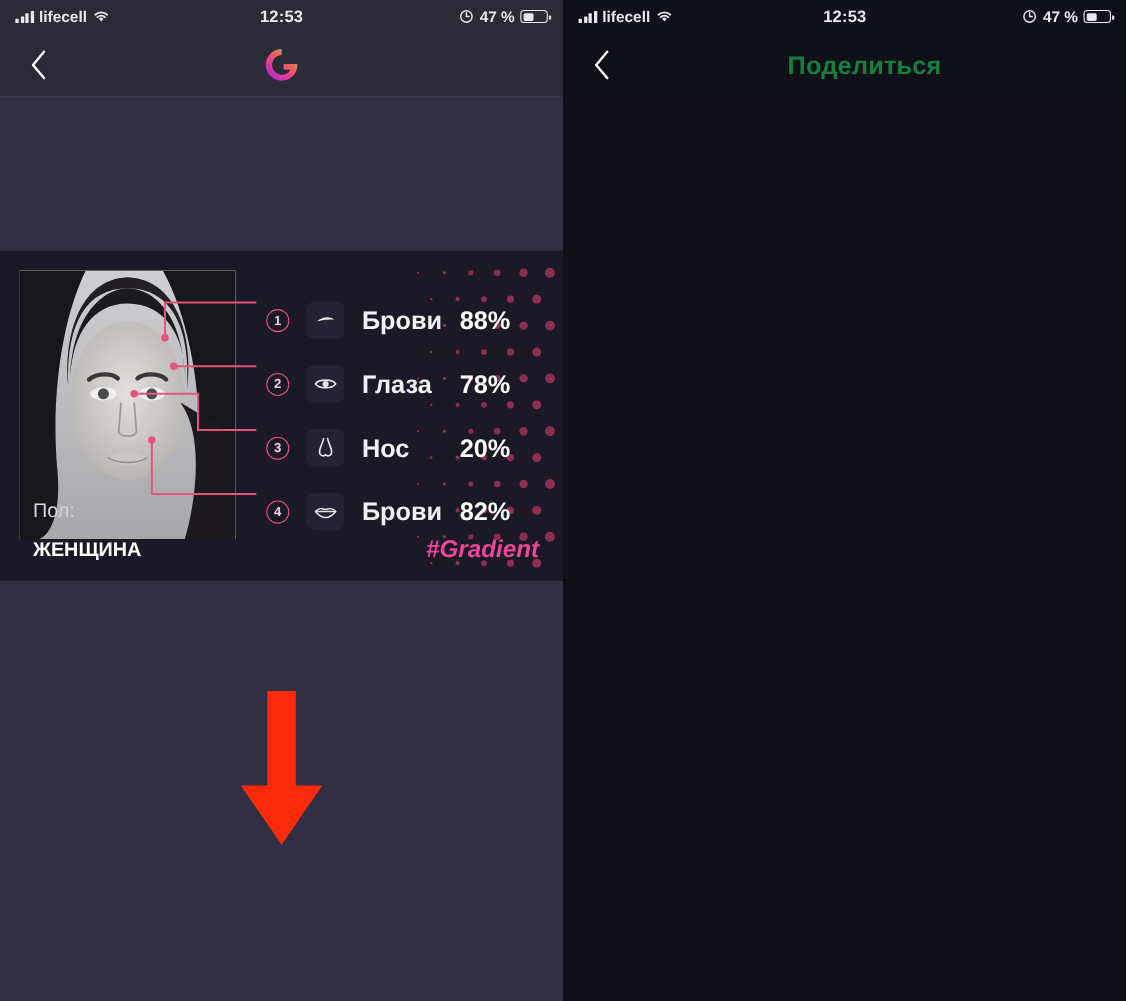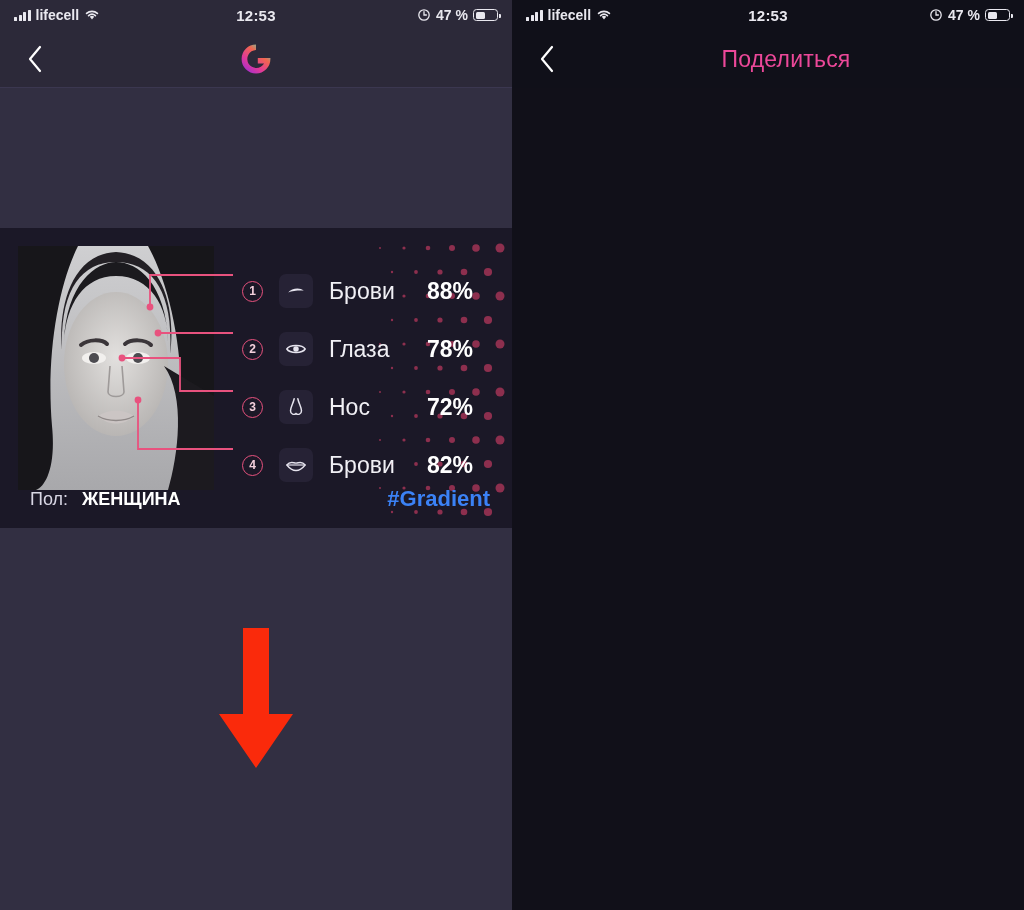--- a/index.html
+++ b/index.html
@@ -49,21 +49,21 @@
   
   .navbar {
     position: relative; height: 58px; width: 100%;
     display: flex; align-items: center; padding: 0 18px;
   }
   .panel-left .navbar  { background: #2c2939; border-bottom: 1px solid #3b3750; }
   .panel-right .navbar { background: #101019; }
   .back-btn { width: 34px; height: 34px; display: flex; align-items: center; justify-content: center; cursor: pointer; }
   .nav-title {
     position: absolute; left: 0; right: 0; text-align: center;
-    color: #ec4899; font-size: 23px; font-weight: normal; letter-spacing: .2px;
+    color: #15803d; font-size: 23px; font-weight: bold; letter-spacing: .2px;
     pointer-events: none;
     padding-left: 36px;
   }
   .logo-wrap { position: absolute; left: 0; right: 0; display: flex; justify-content: center; }
   .glogo { width: 36px; height: 36px; }
 
   
   .card { position: relative; overflow: hidden; background: #1b1827; }
   .card-head {
     position: relative; display: flex; align-items: center;
@@ -83,45 +83,45 @@
   .metric-row { display: flex; align-items: center; }
   .badge-num {
     border-radius: 50%; border: 1.5px solid #e8527e; color: #f3d0dc;
     display: flex; align-items: center; justify-content: center;
     font-weight: bold; flex: none; background: #1b1827;
   }
   .metric-icon {
     background: #262235; border-radius: 7px; flex: none;
     display: flex; align-items: center; justify-content: center;
   }
-  .metric-label { color: #f1f0f5; flex: 1; }
-  .metric-value { color: #fff; font-weight: bold; text-align: center; }
+  .metric-label { color: #f1f0f5; flex: 1; font-weight: bold; }
+  .metric-value { color: #fff; font-weight: bold; text-align: left; }
 
   .gender { position: absolute; display: flex; align-items: baseline; color: #fff; }
   .gender-key { color: #d8d6e4; }
   .gender-val { font-weight: bold; color: #fff; }
-  .hashtag { position: absolute; color: #3b82f6; font-weight: bold; }
+  .hashtag { position: absolute; color: #ec4899; font-weight: bold; font-style: italic; }
 
   
   .connectors { position: absolute; inset: 0; pointer-events: none; }
 
   
   .left-card { position: absolute; left: 0; top: 228px; width: 512px; }
   .left-card .card-head { height: 44px; padding: 0 18px; }
   .left-card .card-head-title { font-size: 25px; }
   .left-card .card-head-score { font-size: 25px; }
   .left-card .card-body { height: 300px; }
   .left-card .photo { width: 196px; height: 244px; margin: 18px 0 0 18px; }
   .left-card .metrics { padding: 10px 24px 10px 6px; gap: 0; }
   .left-card .metric-row { height: 58px; gap: 16px; padding-left: 22px; }
   .left-card .badge-num { width: 21px; height: 21px; font-size: 12px; }
   .left-card .metric-icon { width: 34px; height: 34px; }
   .left-card .metric-label { font-size: 23px; }
   .left-card .metric-value { font-size: 23px; width: 76px; }
-  .left-card .gender { left: 30px; bottom: 18px; font-size: 18px; gap: 14px; }
+  .left-card .gender { left: 30px; bottom: 18px; font-size: 18px; gap: 14px; flex-direction: column; }
   .left-card .hashtag { right: 22px; bottom: 16px; font-size: 22px; }
 
   .arrow-down { position: absolute; left: 213px; top: 628px; width: 86px; height: 152px; }
   .save-btn {
     position: absolute; left: 26px; top: 790px; width: 460px; height: 62px;
     background: #7a6ff0; border-radius: 14px;
     display: flex; align-items: center; justify-content: center; gap: 14px;
     color: #fff; font-size: 22px; cursor: pointer;
   }
 </style>
@@ -323,21 +323,21 @@
             <div class="metric-value">78%</div>
           </div>
           <div class="metric-row">
             <div class="badge-num">3</div>
             <div class="metric-icon">
               <svg width="22" height="22" viewBox="0 0 24 24">
                   <path d="M10 3 C9 8 6 12 6 16 C6 20 10 21 12 19 C14 21 18 20 18 16 C18 12 15 8 14 3" fill="none" stroke="#e6e4ee" stroke-width="1.6" stroke-linecap="round"></path>
                 </svg>
             </div>
             <div class="metric-label">Нос</div>
-            <div class="metric-value">72%</div>
+            <div class="metric-value">20%</div>
           </div>
           <div class="metric-row">
             <div class="badge-num">4</div>
             <div class="metric-icon">
               <svg width="22" height="22" viewBox="0 0 24 24">
                   <path d="M2 12 C6 7 9 10 12 10 C15 10 18 7 22 12 C18 17 14 18 12 18 C10 18 6 17 2 12 Z" fill="none" stroke="#e6e4ee" stroke-width="1.5"></path>
                   <path d="M2 12 H22" stroke="#e6e4ee" stroke-width="1.3"></path>
                 </svg>
             </div>
             <div class="metric-label">Брови</div>

